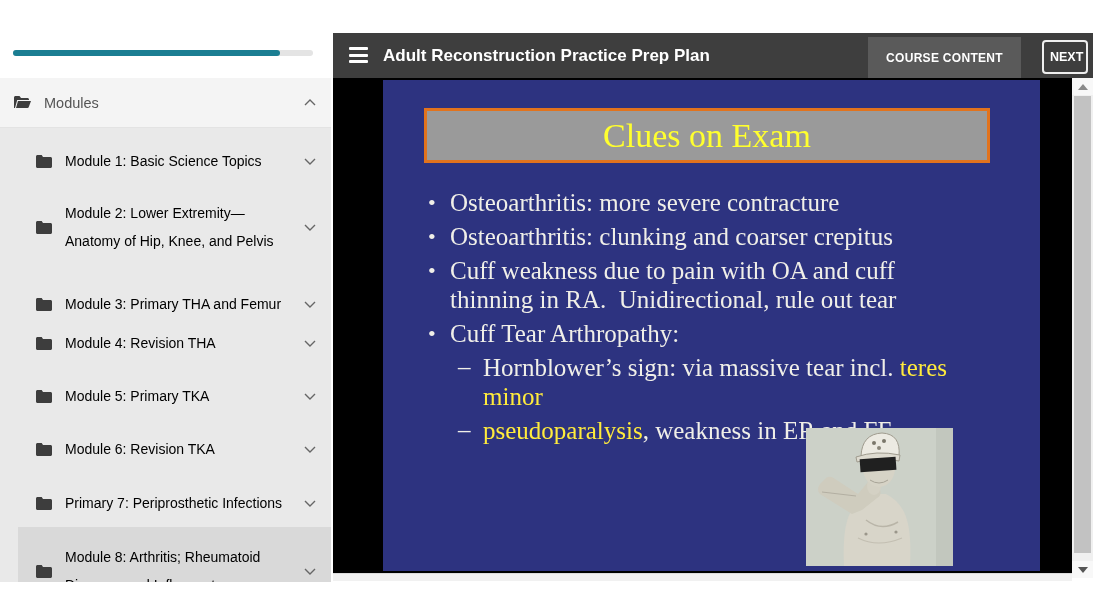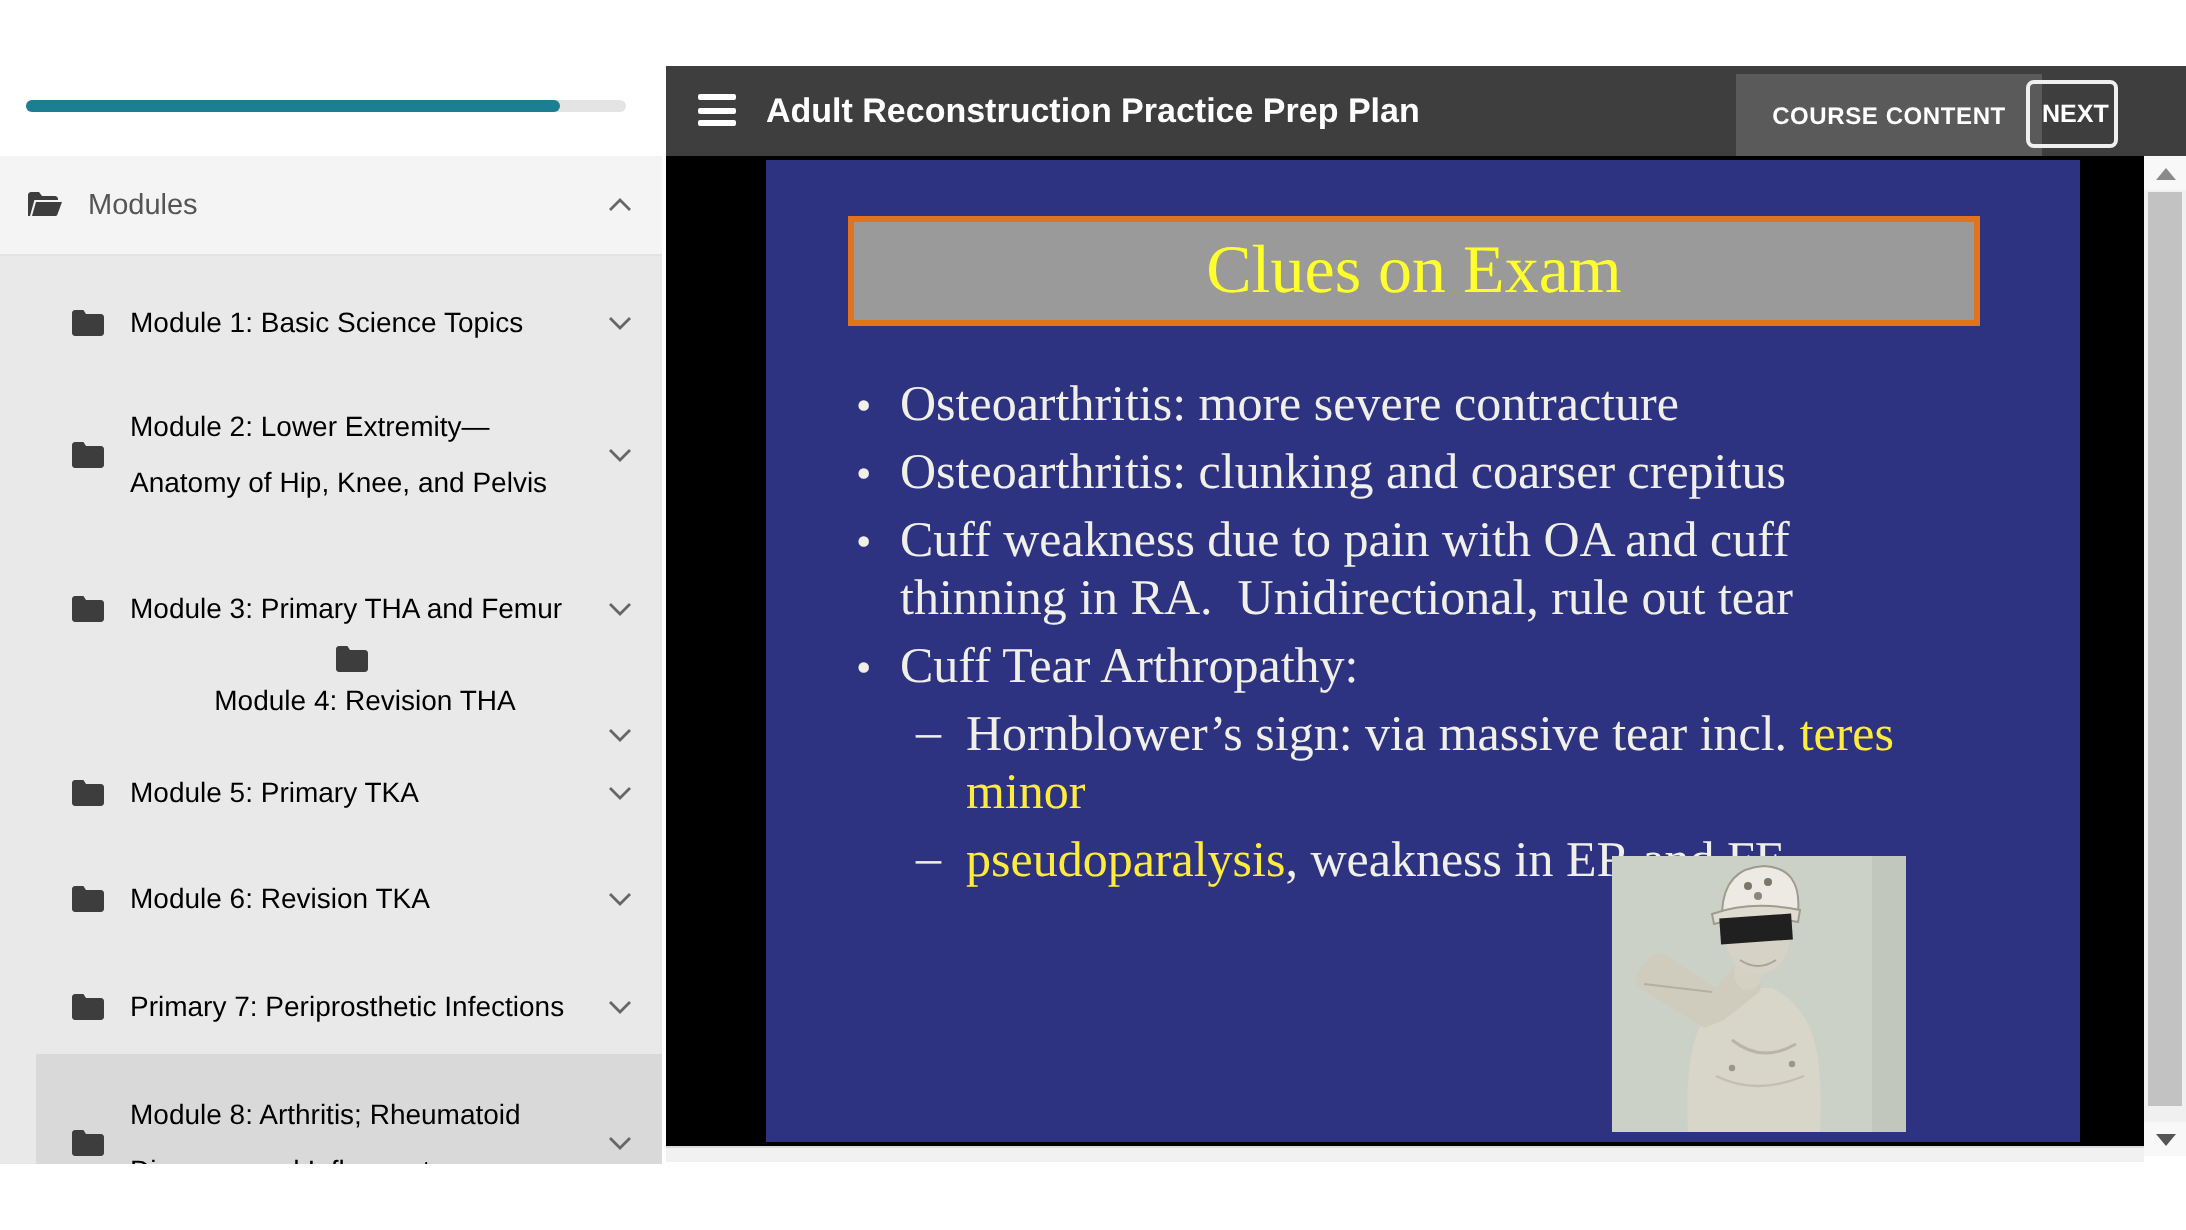--- a/index.html
+++ b/index.html
@@ -22,21 +22,21 @@
   .mod-label{margin-left:13px;font-size:14px;color:#000000;line-height:28px;}
   .mod-row .chev{margin-left:auto;display:flex;flex:0 0 auto;}
 
   
   .main-header{position:absolute;left:333px;top:33px;width:760px;height:45px;background:var(--header-bg,#3e3e3e);}
   .hamburger{position:absolute;left:16px;top:14px;width:19px;height:16px;cursor:pointer;}
   .hamburger span{display:block;width:19px;height:3px;background:#fff;margin-bottom:3.5px;border-radius:1px;}
   .main-title{position:absolute;left:50px;top:0;height:45px;line-height:45px;color:#fff;font-size:17px;font-weight:bold;white-space:nowrap;}
   .course-content-btn{position:absolute;left:535px;top:4px;width:153px;height:41px;background:#5a5a5a;border:none;
         color:#fff;font-size:12px;font-weight:bold;letter-spacing:.3px;cursor:pointer;font-family:inherit;}
-  .next-btn{position:absolute;left:680px;top:7px;width:46px;height:34px;background:transparent;border:2px solid #efefef;
+  .next-btn{position:absolute;left:709px;top:7px;width:46px;height:34px;background:transparent;border:2px solid #efefef;
         border-radius:4px;color:#fff;font-size:12.5px;font-weight:bold;cursor:pointer;box-sizing:border-box;font-family:inherit;}
 
   
   .player{position:absolute;left:333px;top:78px;width:739px;height:495px;background:#000;}
   .slide{position:absolute;left:50px;top:2px;width:657px;height:491px;background:var(--slide-bg,#2d3380);overflow:hidden;
          font-family:"Liberation Serif","DejaVu Serif",serif;}
   .slide-title-box{position:absolute;left:41px;top:28px;width:566px;height:55px;box-sizing:border-box;
          background:var(--box-bg,#9a9a9a);border:3px solid var(--box-border,#e2731d);
          display:flex;align-items:center;justify-content:center;}
   .slide-title{color:var(--title-yellow,#ffff2e);font-size:34px;text-align:right;}
@@ -124,21 +124,21 @@
           </span>
           <div class="mod-label">
             <div>Module 3: Primary THA and Femur</div>
           </div>
           <span class="chev">
             <svg width="12" height="7" viewBox="0 0 12 7">
               <path d="M1 1l5 5 5-5" fill="none" stroke="#666" stroke-width="1.4"></path>
             </svg>
           </span>
         </div>
-        <div class="mod-row" style="top: 195px; height: 40px; flex-direction: column;">
+        <div class="mod-row" style="top: 195px; height: 40px;">
           <span class="fold">
             <svg width="16" height="13" viewBox="0 0 16 13">
               <path fill="#3d3d3d" d="M0 1.5C0 .7.7 0 1.5 0h4.2L7 2h7.5c.8 0 1.5.7 1.5 1.5v8c0 .8-.7 1.5-1.5 1.5h-13C.7 13 0 12.3 0 11.5z"></path>
             </svg>
           </span>
           <div class="mod-label">
             <div>Module 4: Revision THA</div>
           </div>
           <span class="chev">
             <svg width="12" height="7" viewBox="0 0 12 7">

